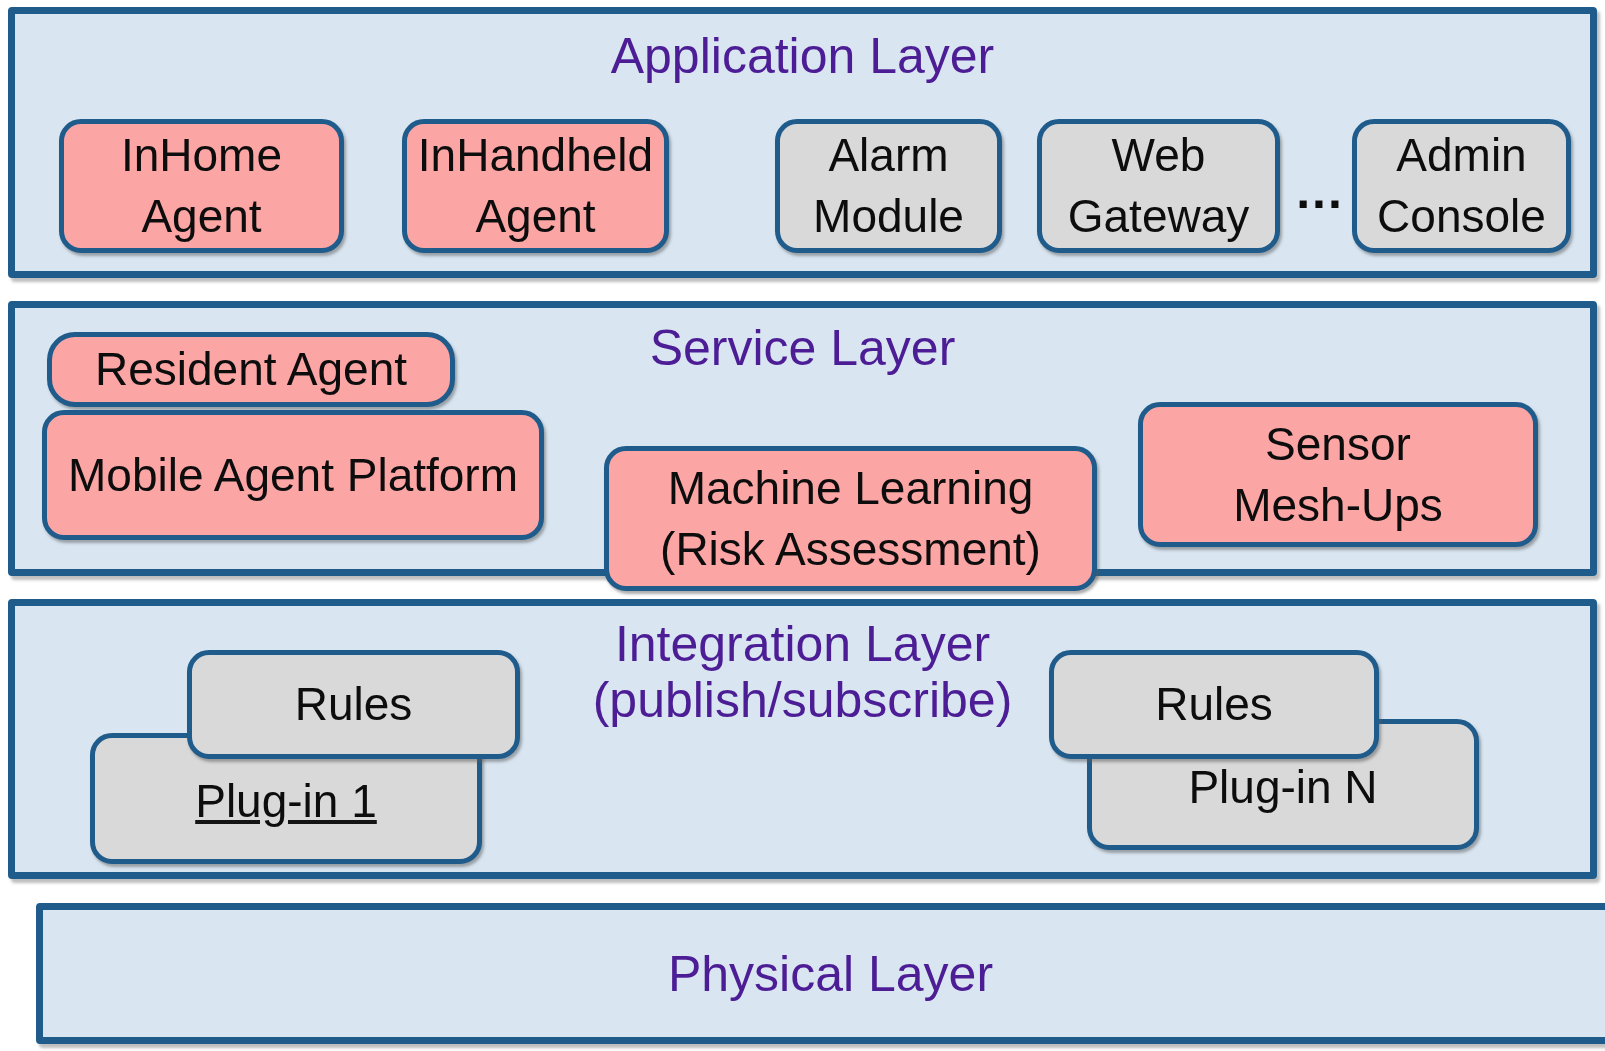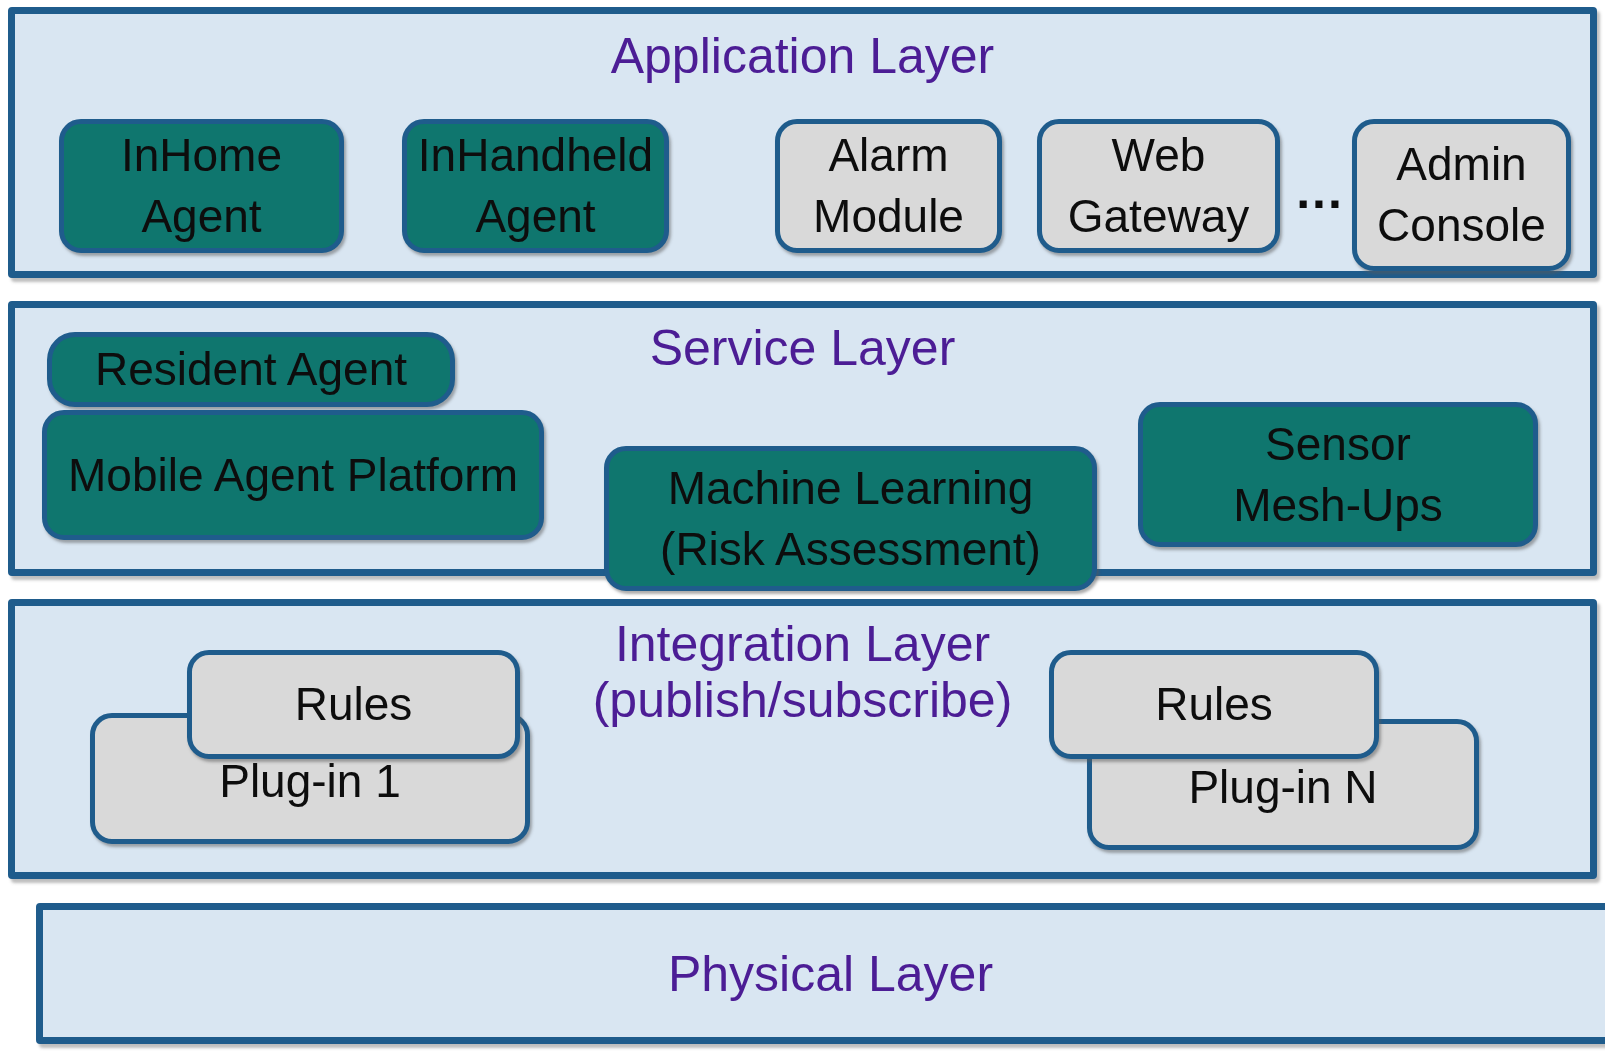--- a/index.html
+++ b/index.html
@@ -41,21 +41,21 @@
     justify-content: center;
     text-align: center;
     box-shadow: 2px 3px 3px rgba(90,90,90,0.5);
   }
   .box .label {
     font-size: 46px;
     line-height: 1.32;
     white-space: pre-line;
     color: #0d0d0d;
   }
-  .dark  { background: #0f766e; }
+  .dark  { background: #fca5a5; }
   .light { background: #d9d9d9; }
   .dots {
     position: absolute;
     display: flex;
     align-items: center;
     justify-content: center;
     font-size: 50px;
     font-weight: bold;
     color: #0d0d0d;
     letter-spacing: 2px;
@@ -64,35 +64,35 @@
   .z-bottom { z-index: 1; }
 
   
   #app-layer { top: 7px; height: 271px; }
   #app-title { top: 14px; }
   #box-inhome      { left: 44px;   top: 105px; width: 285px; height: 134px; }
   #box-inhandheld  { left: 387px;  top: 105px; width: 267px; height: 134px; }
   #box-alarm       { left: 760px;  top: 105px; width: 227px; height: 134px; }
   #box-webgateway  { left: 1022px; top: 105px; width: 243px; height: 134px; }
   #app-dots        { left: 1270px; top: 110px; width: 70px;  height: 134px; }
-  #box-admin       { left: 1337px; top: 105px; width: 219px; height: 152px; }
+  #box-admin       { left: 1337px; top: 105px; width: 219px; height: 134px; }
 
   
   #service-layer { top: 301px; height: 275px; }
   #service-title { top: 12px; }
   #box-resident { left: 32px;   top: 24px;  width: 408px; height: 75px;  border-radius: 28px; }
   #box-mobile   { left: 27px;   top: 102px; width: 502px; height: 130px; }
   #box-ml       { left: 589px;  top: 94px;  width: 493px; height: 145px; margin-top: 44px; }
   #box-sensor   { left: 1123px; top: 94px;  width: 400px; height: 145px; }
 
   
   #integration-layer { top: 599px; height: 280px; }
   #integration-title { top: 10px; }
   #box-rules-1  { left: 172px;  top: 44px;  width: 333px; height: 109px; }
-  #box-plugin-1 { left: 75px;   top: 107px; width: 440px; height: 131px; }
+  #box-plugin-1 { left: 75px;   top: 127px; width: 392px; height: 131px; text-decoration: underline; }
   #box-rules-n  { left: 1034px; top: 44px;  width: 330px; height: 109px; }
   #box-plugin-n { left: 1072px; top: 113px; width: 392px; height: 131px; }
   .plugin-box .label { padding-top: 6px; }
 
   
   #physical-layer {
     top: 903px; height: 141px;
     display: flex; align-items: center; justify-content: center; margin-left: 28px;
   }
   #physical-title { position: static; }

